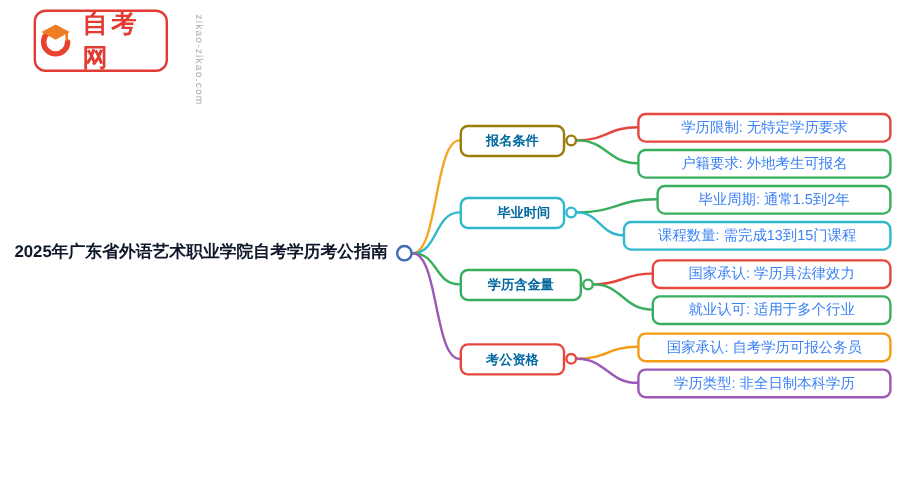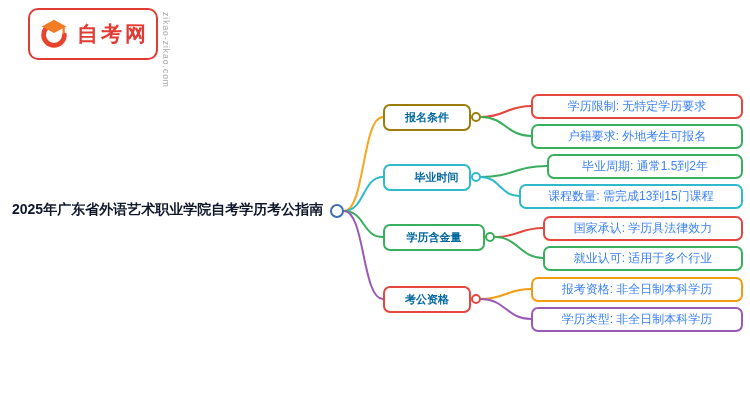--- a/index.html
+++ b/index.html
@@ -10,23 +10,23 @@
   .node{position:absolute;box-sizing:border-box;background:#fff;border:2px solid #999;
         border-radius:7px;display:flex;align-items:center;justify-content:center;
         color:#3b82f6;font-size:12px;white-space:nowrap;}
   .branch{font-weight:bold;font-size:11px;color:#0369a1;}
   .dot{position:absolute;box-sizing:border-box;width:10px;height:10px;border:2px solid #888;
        border-radius:50%;background:#fff;}
   .root-label{position:absolute;left:12px;top:201px;width:318px;font-size:14px;
               font-weight:bold;color:#0f172a;white-space:nowrap;}
   .root-dot{position:absolute;left:330px;top:204px;width:14px;height:14px;
             border:2px solid #3f6cb4;border-radius:50%;background:#fff;box-sizing:border-box;}
-  .logo{position:absolute;left:28px;top:8px;width:130px;height:52px;border:2px solid #e23b33;
+  .logo{position:absolute;left:28px;top:8px;width:112px;height:52px;border:2px solid #e23b33;
         border-radius:10px;box-sizing:border-box;display:flex;align-items:center;
-        justify-content:center;gap:6px;background:#fff;text-align:right;}
+        justify-content:center;gap:6px;background:#fff;}
   .logo .name{color:#e23b33;font-size:21px;font-weight:bold;letter-spacing:3px;}
   .logo-url{position:absolute;left:161px;top:12px;writing-mode:vertical-rl;
             font-size:8.5px;color:#a8a8a8;letter-spacing:1px;}
 </style>
 </head>
 <body>
 
 <div id="stage">
 
   <svg class="lines" width="750" height="410" viewBox="0 0 750 410">
@@ -76,16 +76,16 @@
 
   <div class="node" style="left: 531px; top: 94px; width: 212px; height: 25px; border-color: rgb(229, 71, 63);">学历限制: 无特定学历要求</div>
   <div class="node" style="left: 531px; top: 124px; width: 212px; height: 25px; border-color: rgb(58, 174, 95);">户籍要求: 外地考生可报名</div>
 
   <div class="node" style="left: 547px; top: 154px; width: 196px; height: 25px; border-color: rgb(58, 174, 95);">毕业周期: 通常1.5到2年</div>
   <div class="node" style="left: 519px; top: 184px; width: 224px; height: 25px; border-color: rgb(48, 184, 204);">课程数量: 需完成13到15门课程</div>
 
   <div class="node" style="left: 543px; top: 216px; width: 200px; height: 25px; border-color: rgb(229, 71, 63);">国家承认: 学历具法律效力</div>
   <div class="node" style="left: 543px; top: 246px; width: 200px; height: 25px; border-color: rgb(58, 174, 95);">就业认可: 适用于多个行业</div>
 
-  <div class="node" style="left: 531px; top: 277px; width: 212px; height: 25px; border-color: rgb(243, 156, 18);">报考资格: 非全日制本科学历</div>
+  <div class="node" style="left: 531px; top: 277px; width: 212px; height: 25px; border-color: rgb(243, 156, 18);">国家承认: 自考学历可报公务员</div>
   <div class="node" style="left: 531px; top: 307px; width: 212px; height: 25px; border-color: rgb(155, 89, 182);">学历类型: 非全日制本科学历</div>
 
 </div>
 
 </body></html>

